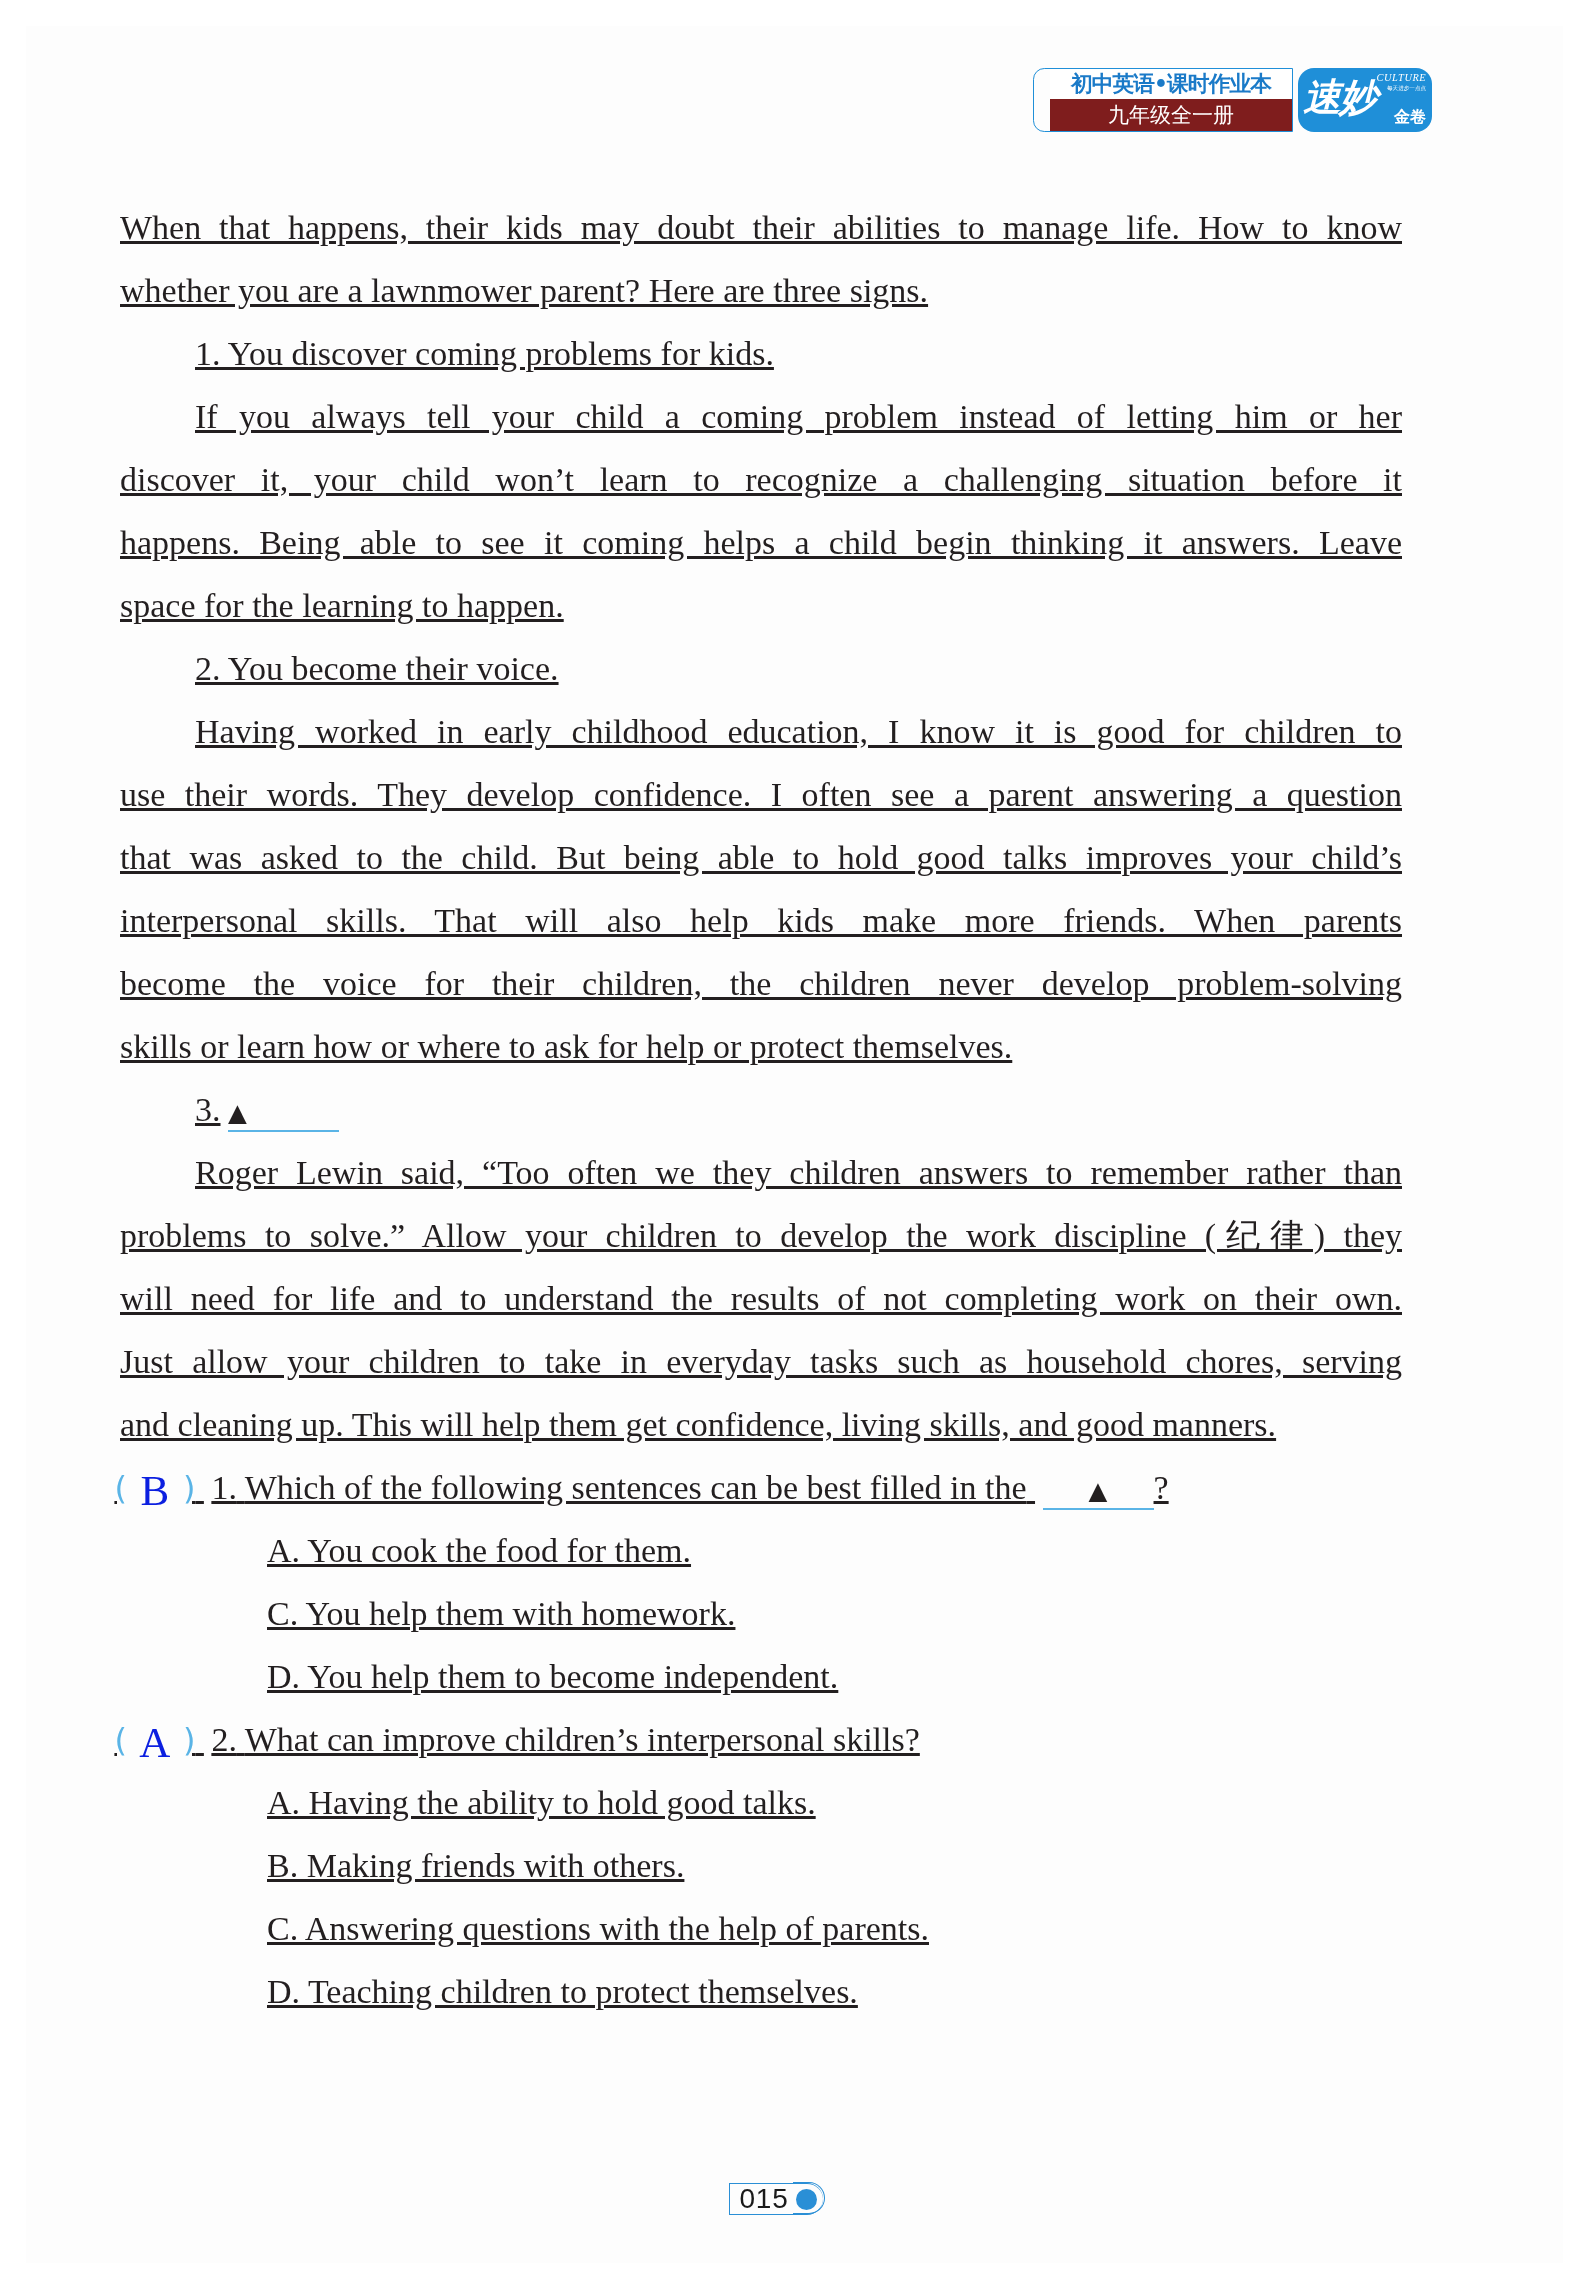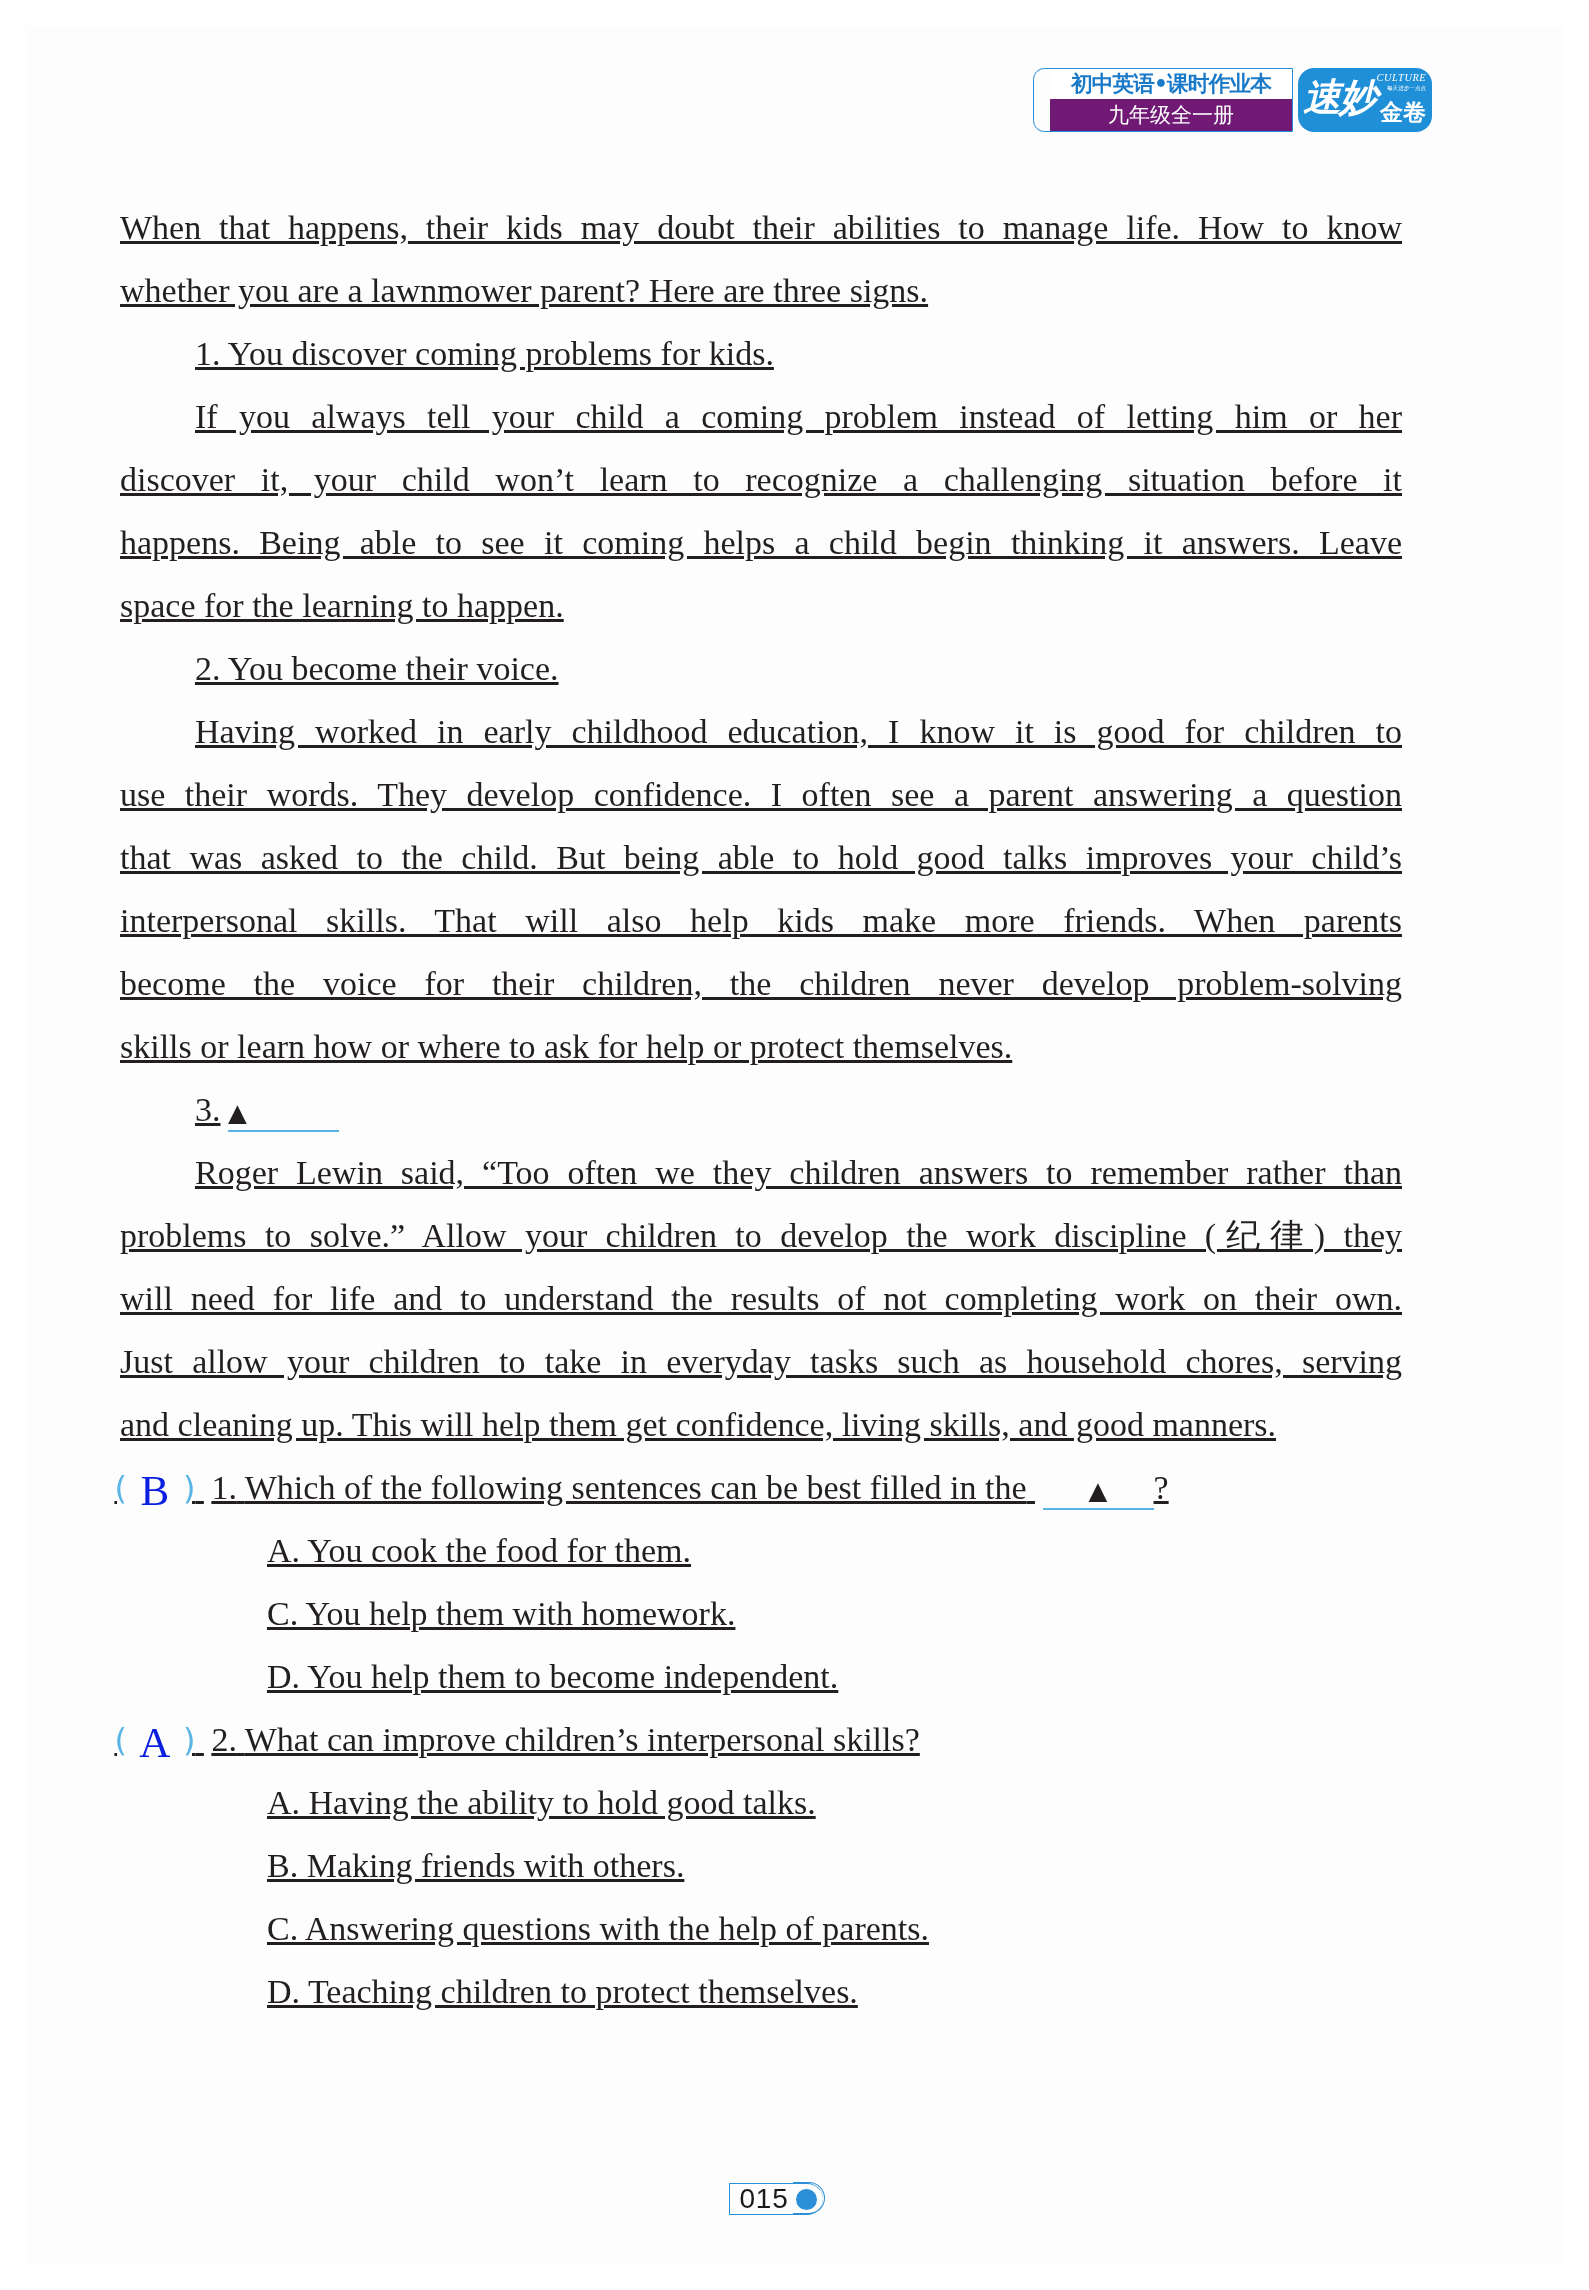--- a/index.html
+++ b/index.html
@@ -18,37 +18,37 @@
   .hdr-left {
     width: 260px; height: 64px; border: 1.9px solid #1f8fd8; border-radius: 11.3px 0 0 11.3px;
     box-sizing: border-box; overflow: hidden; display: flex; flex-direction: column; padding-left: 16px;
   }
   .hdr-top {
     height: 30px; background: #fff; color: #1a7ac8; font-family: "DejaVu Serif", serif;
     font-weight: bold; font-size: 21.7px; line-height: 30px; text-align: center; letter-spacing: -0.9px;
     white-space: nowrap;
   }
   .hdr-bot {
-    flex: 1; background: #701a75; color: #fff; font-family: "DejaVu Sans", sans-serif;
+    flex: 1; background: #7f1d1d; color: #fff; font-family: "DejaVu Sans", sans-serif;
     font-size: 21px; line-height: 32px; text-align: center;
   }
   .hdr-logo {
     margin-left: 4.7px; width: 134px; height: 64px; background: #1f8fd8; position: relative; color: #fff; border-radius: 16px;
   }
   .logo-script {
     position: absolute; left: 5.6px; top: 3.8px; font-family: "DejaVu Serif", serif;
     font-size: 38px; font-style: italic; font-weight: bold; letter-spacing: -1.9px;
   }
   .logo-culture {
     position: absolute; right: 5.6px; top: 3.8px; font-size: 10.4px; font-style: italic; letter-spacing: 0.5px;
   }
   .logo-sub { position: absolute; right: 5.6px; top: 17px; font-size: 5.6px; }
   .logo-jin {
     position: absolute; right: 5.6px; bottom: 3.8px; font-family: "DejaVu Sans", sans-serif;
-    font-weight: bold; font-size: 23px;
+    font-weight: bold; font-size: 16px;
   }
 
   
   .content { position: absolute; left: 120px; top: 196px; width: 1282px; text-decoration: underline; }
   .line {
     font-size: 34px; line-height: 63px; height: 63px; white-space: nowrap;
     text-align: justify; text-align-last: justify;
   }
   .line.last { text-align-last: left; }
   .line.indent { padding-left: 75px; }

